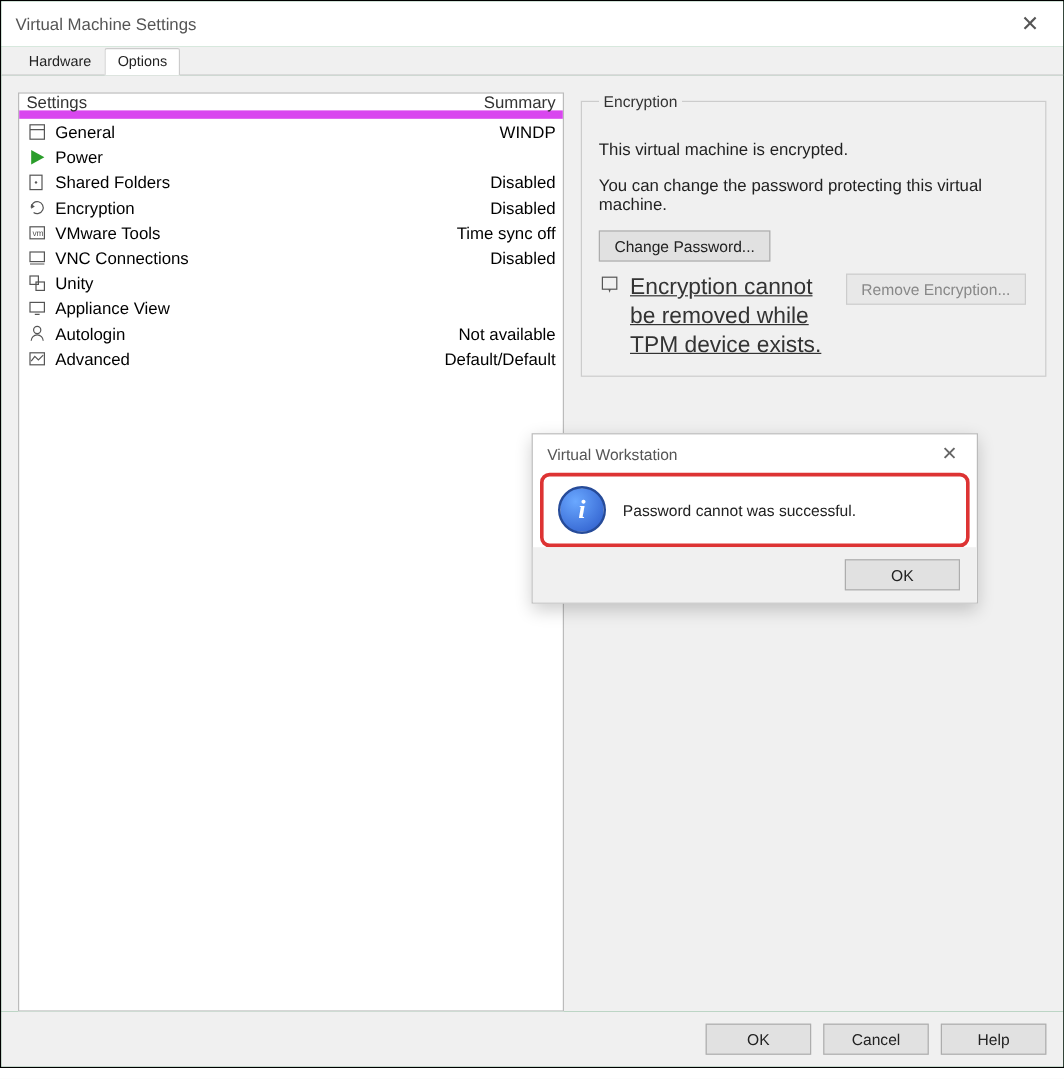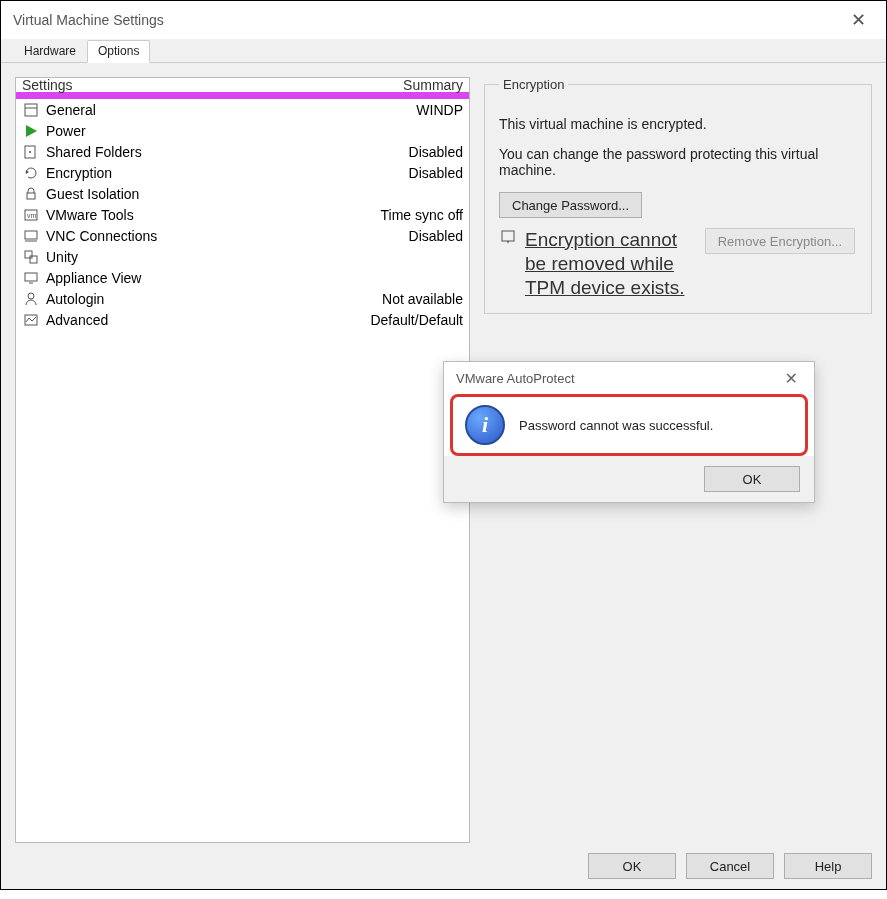--- a/index.html
+++ b/index.html
@@ -154,32 +154,20 @@
                 <svg viewBox="0 0 16 16">
                   <path d="M3 8 A5 5 0 1 1 5 12" fill="none" stroke="#555"></path>
                   <polygon points="3,5 3,9 6,7" fill="#555"></polygon>
                 </svg>
               </span>
             <span>Encryption</span>
           </div>
           <div class="col-summary">Disabled</div>
         </div>
 
-        <div class="list-row">
-          <div class="col-settings">
-            <span class="icon">
-                <svg viewBox="0 0 16 16">
-                  <rect x="4" y="7" width="8" height="6" fill="none" stroke="#555"></rect>
-                  <path d="M5 7 V5 a3 3 0 0 1 6 0 V7" fill="none" stroke="#555"></path>
-                </svg>
-              </span>
-            <span>Guest Isolation</span>
-          </div>
-          <div class="col-summary"></div>
-        </div>
 
 
         <div class="list-row">
           <div class="col-settings">
             <span class="icon">
                 <svg viewBox="0 0 16 16">
                   <rect x="2" y="3" width="12" height="10" fill="none" stroke="#555"></rect>
                   <text x="4" y="11" font-size="7" fill="#555">vm</text>
                 </svg>
               </span>
@@ -280,21 +268,21 @@
   </div>
 
   <div class="footer">
     <button class="btn">OK</button>
     <button class="btn">Cancel</button>
     <button class="btn">Help</button>
   </div>
 
   <div class="dialog">
     <div class="dlg-titlebar">
-      <span>VMware AutoProtect</span>
+      <span>Virtual Workstation</span>
       <span class="dlg-close">✕</span>
     </div>
     <div class="dlg-highlight">
       <div class="info-circle">i</div>
       <div class="dlg-text">Password cannot was successful.</div>
     </div>
     <div class="dlg-footer">
       <button class="btn" style="min-width:96px">OK</button>
     </div>
   </div>

